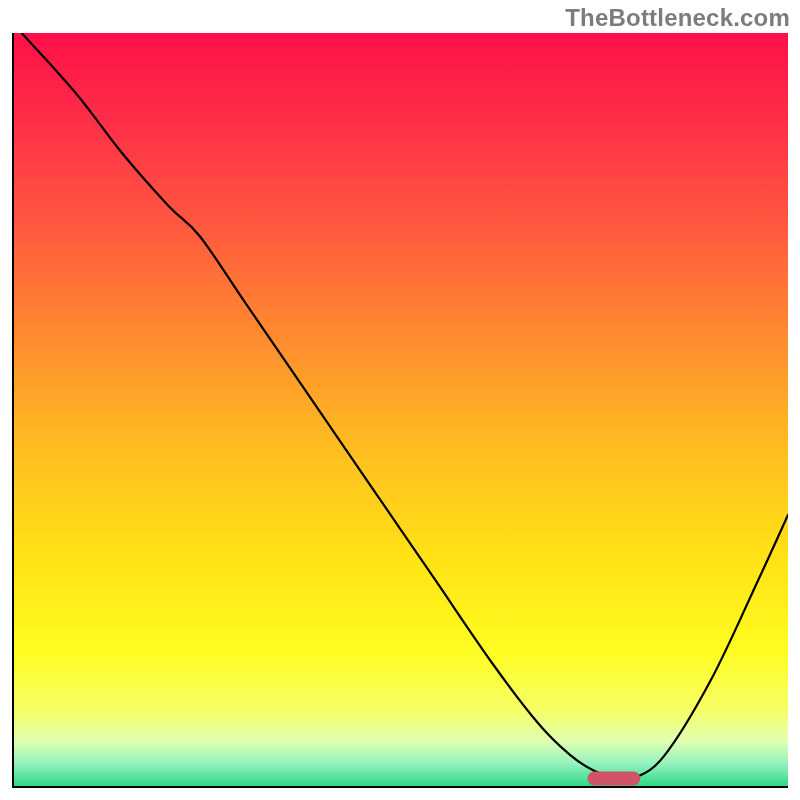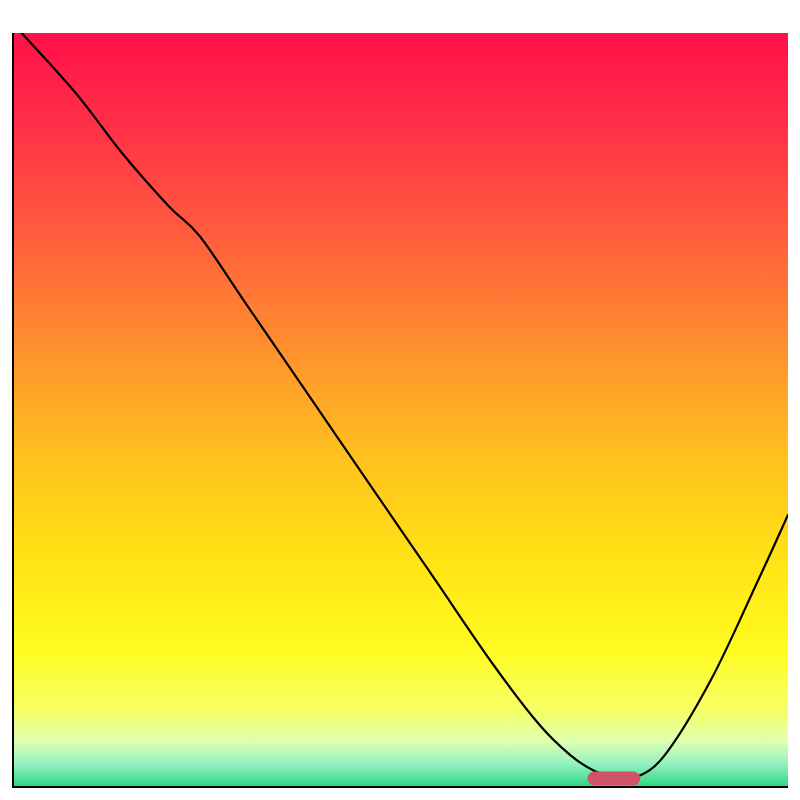--- a/index.html
+++ b/index.html
@@ -49,20 +49,21 @@
   .marker {
     stroke: #d1536a;
     stroke-width: 14;
     stroke-linecap: round;
   }
 </style>
 </head>
 <body>
 
 <div class="container">
+  <div class="attribution">TheBottleneck.com</div>
 
   <div class="plot-area">
     <svg class="chart" id="chart-svg" width="774" height="753" viewBox="0 0 774 753" preserveAspectRatio="none">
       <defs>
         <linearGradient id="bg-grad" x1="0" y1="0" x2="0" y2="1">
             <stop offset="0.0%" stop-color="#ff1049"></stop>
             <stop offset="12.0%" stop-color="#ff2f48"></stop>
             <stop offset="25.0%" stop-color="#ff573f"></stop>
             <stop offset="40.0%" stop-color="#ff8a30"></stop>
             <stop offset="55.0%" stop-color="#ffbd20"></stop>

